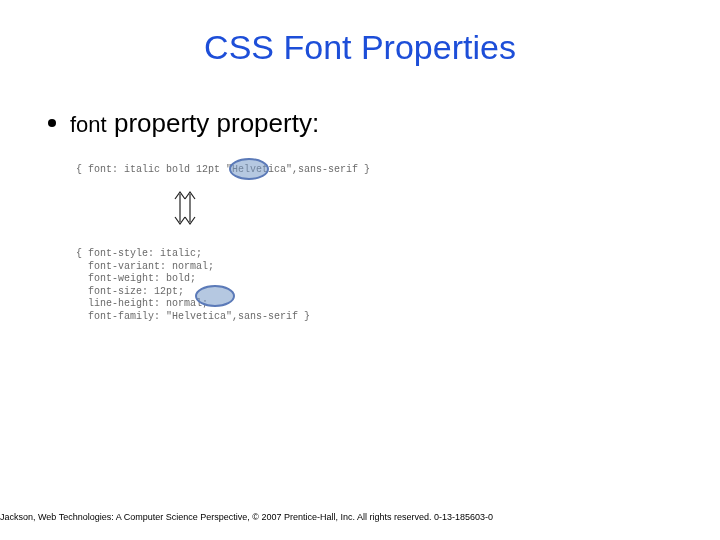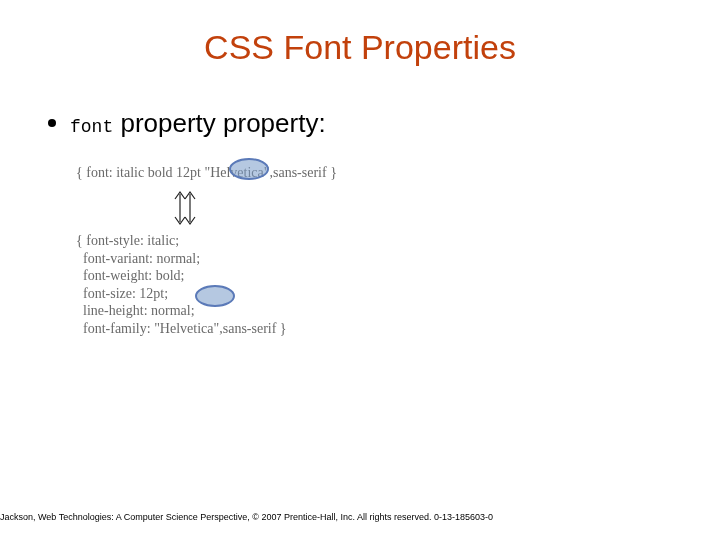--- a/index.html
+++ b/index.html
@@ -1,24 +1,24 @@
 <!DOCTYPE html>
 <html><head>
 <meta charset="utf-8">
 <style>
   * { margin: 0; padding: 0; box-sizing: border-box; }
   html, body { width: 720px; height: 540px; background: #fff; font-family: Arial, Helvetica, sans-serif; }
   .slide { position: relative; width: 720px; height: 540px; }
-  .title { position: absolute; top: 28px; left: 0; width: 720px; text-align: center; font-size: 34px; color: #c2410c; }
+  .title { position: absolute; top: 28px; left: 0; width: 720px; text-align: center; font-size: 34px; color: #1d4ed8; }
   .bullet { position: absolute; top: 108px; left: 48px; font-size: 26px; color: #000; }
   .bullet .dot { display: inline-block; width: 8px; height: 8px; background: #000; border-radius: 50%; vertical-align: middle; margin-right: 14px; margin-bottom: 4px; }
-  .bullet .code { font-family: Liberation Mono, monospace; font-size: 18px; }
-  .codeblock { position: absolute; font-family: Liberation Serif, serif; font-size: 14px; color: #6a6a6a; line-height: 1.25; white-space: pre; }
+  .bullet .code { font-family: Liberation Sans, sans-serif; font-size: 22px; }
+  .codeblock { position: absolute; font-family: Liberation Mono, monospace; font-size: 10px; color: #6a6a6a; line-height: 1.25; white-space: pre; }
   .block1 { top: 164px; left: 76px; }
-  .block2 { top: 232px; left: 76px; }
+  .block2 { top: 248px; left: 76px; }
   .ellipse { position: absolute; border: 2px solid #5b7ab8; background: rgba(120,155,200,0.55); border-radius: 50%; }
   .el1 { top: 158px; left: 229px; width: 40px; height: 22px; }
   .el2 { top: 285px; left: 195px; width: 40px; height: 22px; }
   .arrow { position: absolute; top: 186px; left: 172px; }
   .footer { position: absolute; bottom: 18px; left: 0; width: 720px; text-align: left; font-size: 9px; color: #000; }
 </style>
 </head>
 <body>
 
 <div class="slide">

